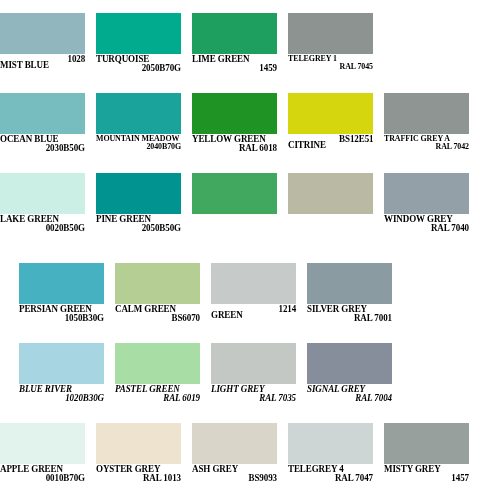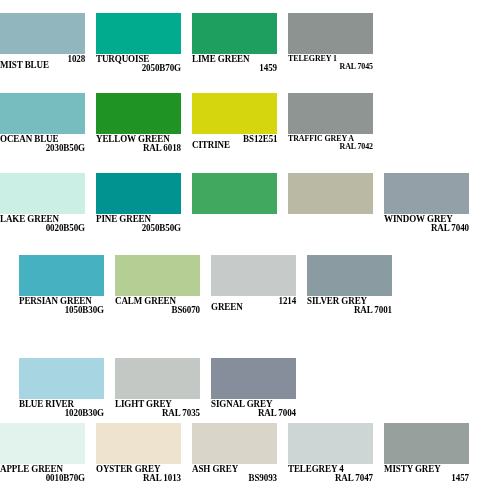--- a/index.html
+++ b/index.html
@@ -105,20 +105,27 @@
       </div>
     </div>
     <div class="row" style="top: 93px;">
       <div class="cell">
         <div class="swatch" title="#77bcbe" style="background: rgb(119, 188, 190);"></div>
         <div class="caption">
           <span class="cname">OCEAN BLUE</span>
           <span class="ccode">2030B50G</span>
         </div>
       </div>
+      <div class="cell narrow">
+        <div class="swatch" title="#1aa39a" style="background: rgb(26, 163, 154);"></div>
+        <div class="caption">
+          <span class="cname">MOUNTAIN MEADOW</span>
+          <span class="ccode">2040B70G</span>
+        </div>
+      </div>
       <div class="cell">
         <div class="swatch" title="#1f9425" style="background: rgb(31, 148, 37);"></div>
         <div class="caption">
           <span class="cname">YELLOW GREEN</span>
           <span class="ccode">RAL 6018</span>
         </div>
       </div>
       <div class="cell inline">
         <div class="swatch" title="#d6d60f" style="background: rgb(214, 214, 15);"></div>
         <div class="caption"><span class="cname">CITRINE</span><span class="ccode">BS12E51</span></div>
@@ -153,21 +160,21 @@
         <div class="swatch" title="#b9b9a4" style="background: rgb(185, 185, 164);"></div>
       </div>
       <div class="cell">
         <div class="swatch" title="#94a0a8" style="background: rgb(148, 160, 168);"></div>
         <div class="caption">
           <span class="cname">WINDOW GREY</span>
           <span class="ccode">RAL 7040</span>
         </div>
       </div>
     </div>
-    <div class="row offset" style="top: 255px;">
+    <div class="row offset" style="top: 263px;">
       <div class="cell">
         <div class="swatch" title="#46b2c1" style="background: rgb(70, 178, 193);"></div>
         <div class="caption">
           <span class="cname">PERSIAN GREEN</span>
           <span class="ccode">1050B30G</span>
         </div>
       </div>
       <div class="cell">
         <div class="swatch" title="#b5ce94" style="background: rgb(181, 206, 148);"></div>
         <div class="caption">
@@ -180,26 +187,33 @@
         <div class="caption"><span class="cname">GREEN</span><span class="ccode">1214</span></div>
       </div>
       <div class="cell">
         <div class="swatch" title="#8a9ba2" style="background: rgb(138, 155, 162);"></div>
         <div class="caption">
           <span class="cname">SILVER GREY</span>
           <span class="ccode">RAL 7001</span>
         </div>
       </div>
     </div>
-    <div class="row offset" style="top: 358px;">
+    <div class="row offset" style="top: 343px; font-style: italic;">
       <div class="cell">
         <div class="swatch" title="#a7d6e2" style="background: rgb(167, 214, 226);"></div>
         <div class="caption">
           <span class="cname">BLUE RIVER</span>
           <span class="ccode">1020B30G</span>
+        </div>
+      </div>
+      <div class="cell">
+        <div class="swatch" title="#a9dda6" style="background: rgb(169, 221, 166);"></div>
+        <div class="caption">
+          <span class="cname">PASTEL GREEN</span>
+          <span class="ccode">RAL 6019</span>
         </div>
       </div>
       <div class="cell">
         <div class="swatch" title="#c4c8c5" style="background: rgb(196, 200, 197);"></div>
         <div class="caption">
           <span class="cname">LIGHT GREY</span>
           <span class="ccode">RAL 7035</span>
         </div>
       </div>
       <div class="cell">

